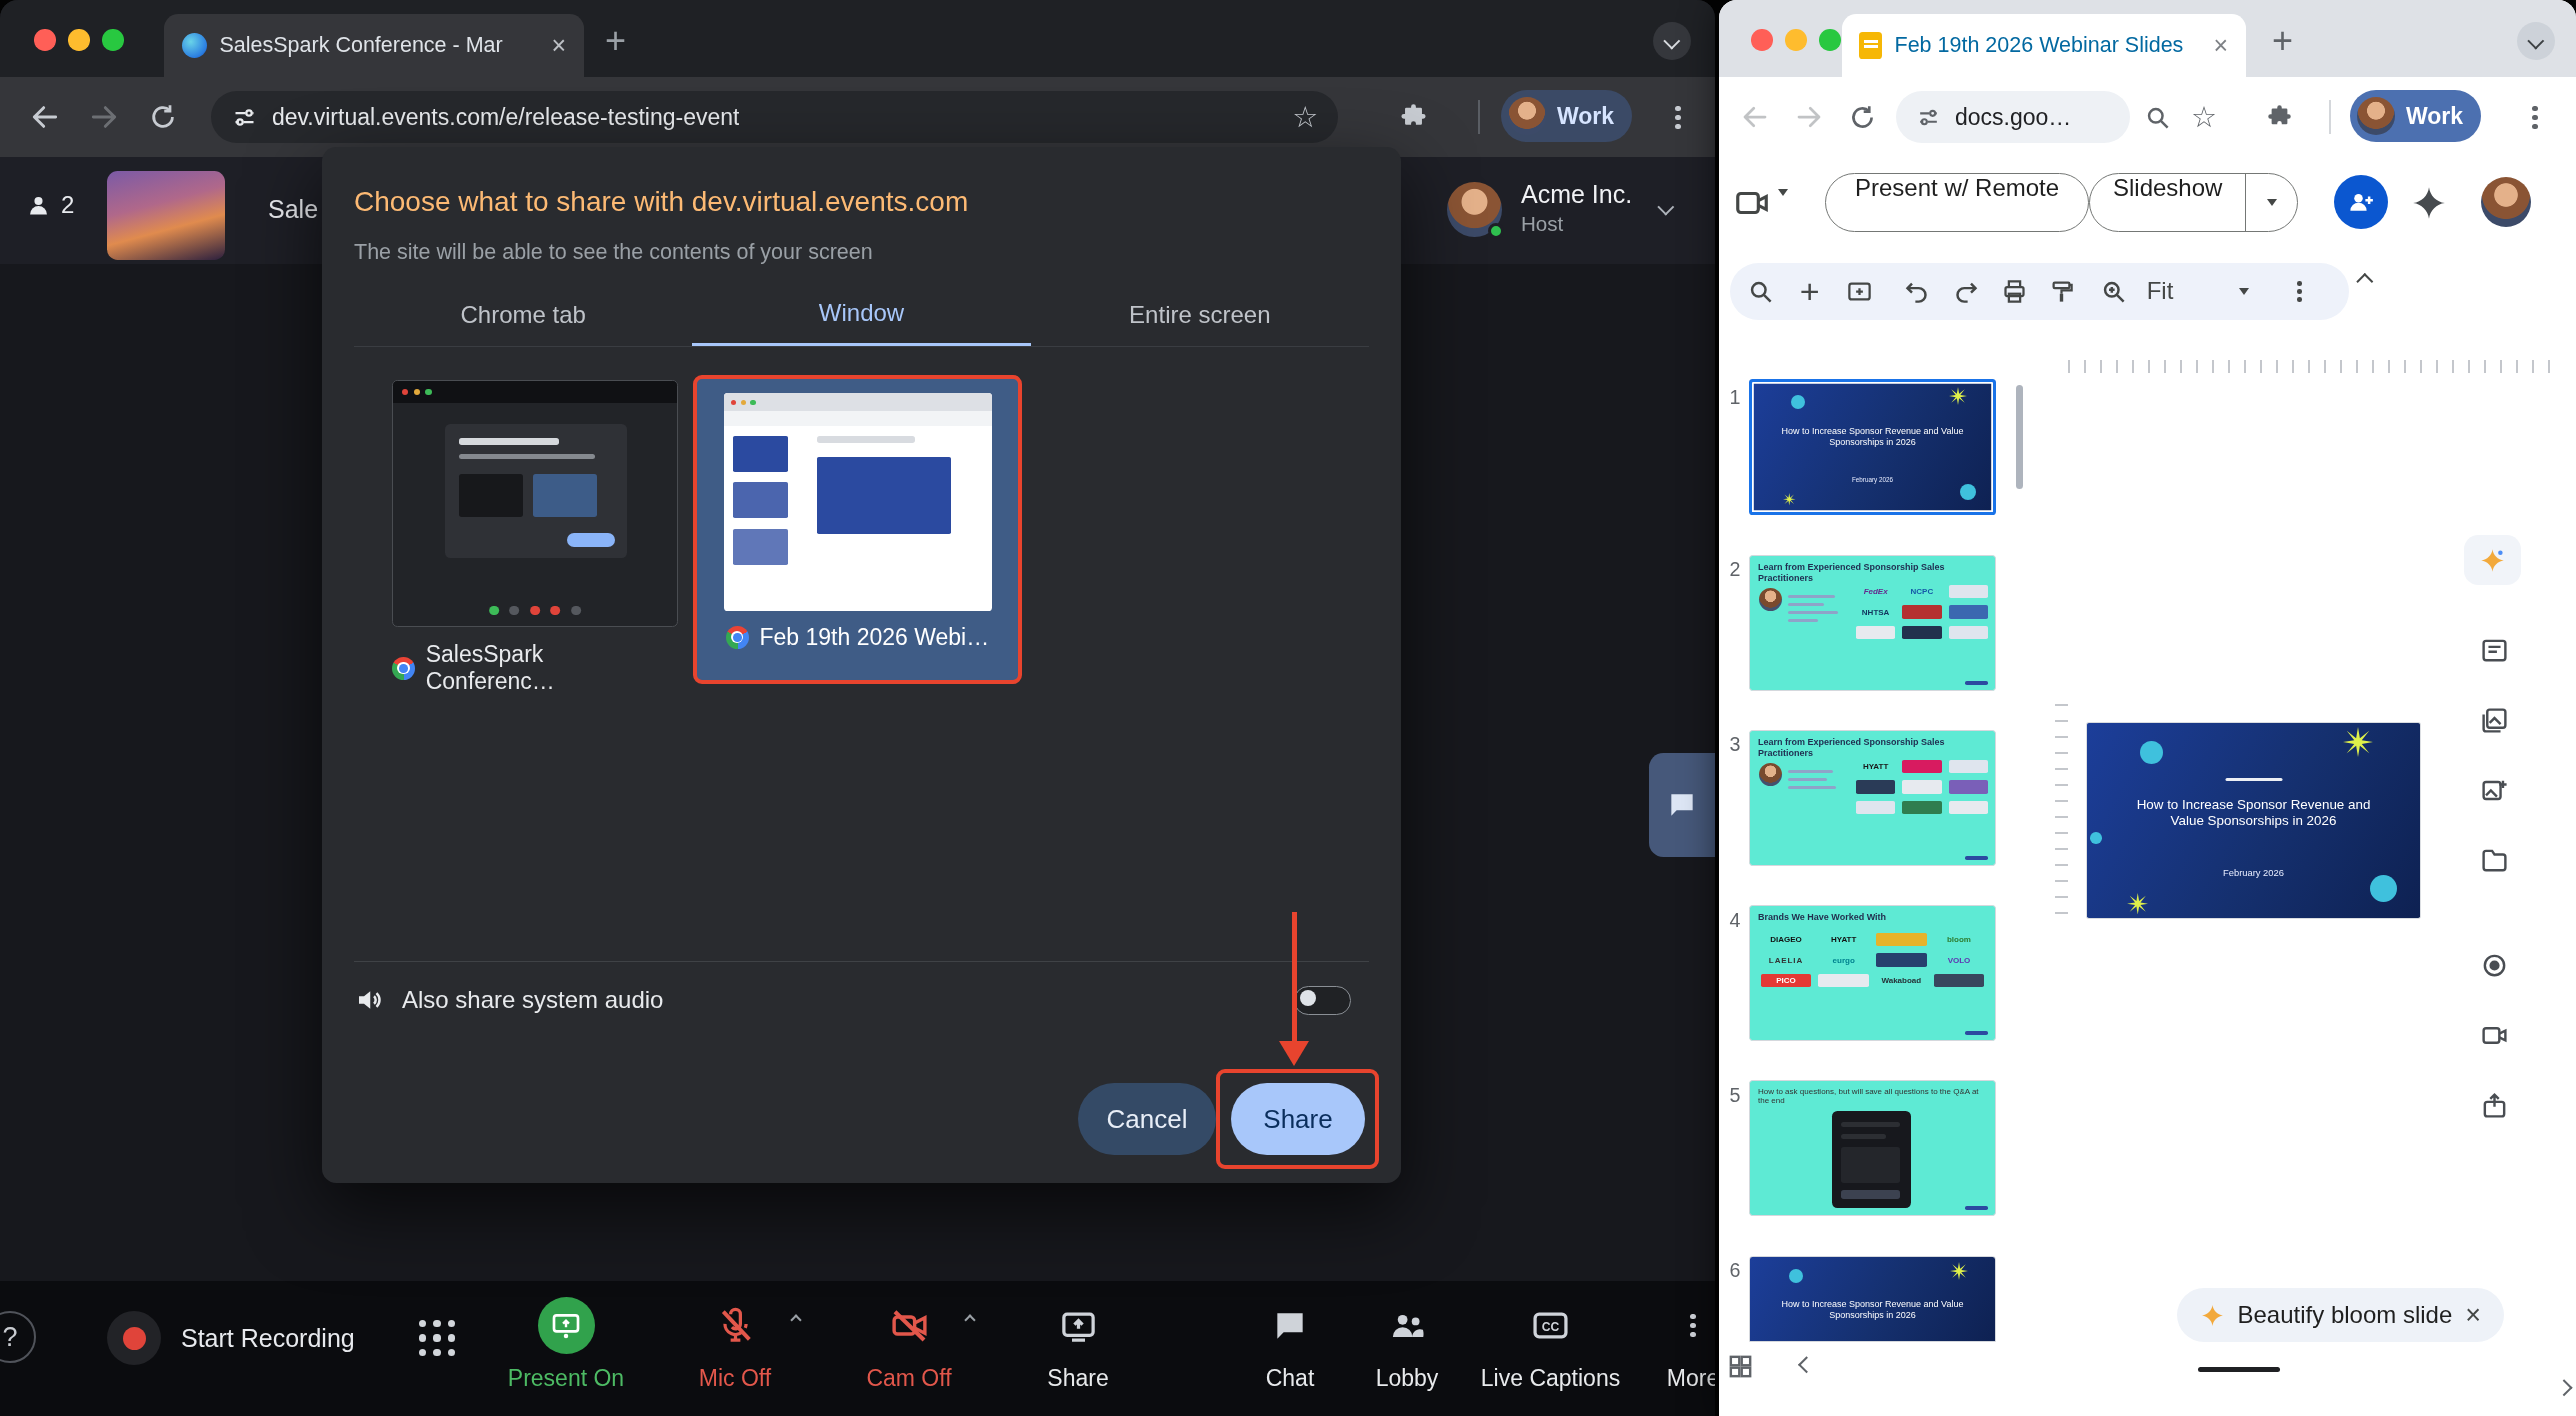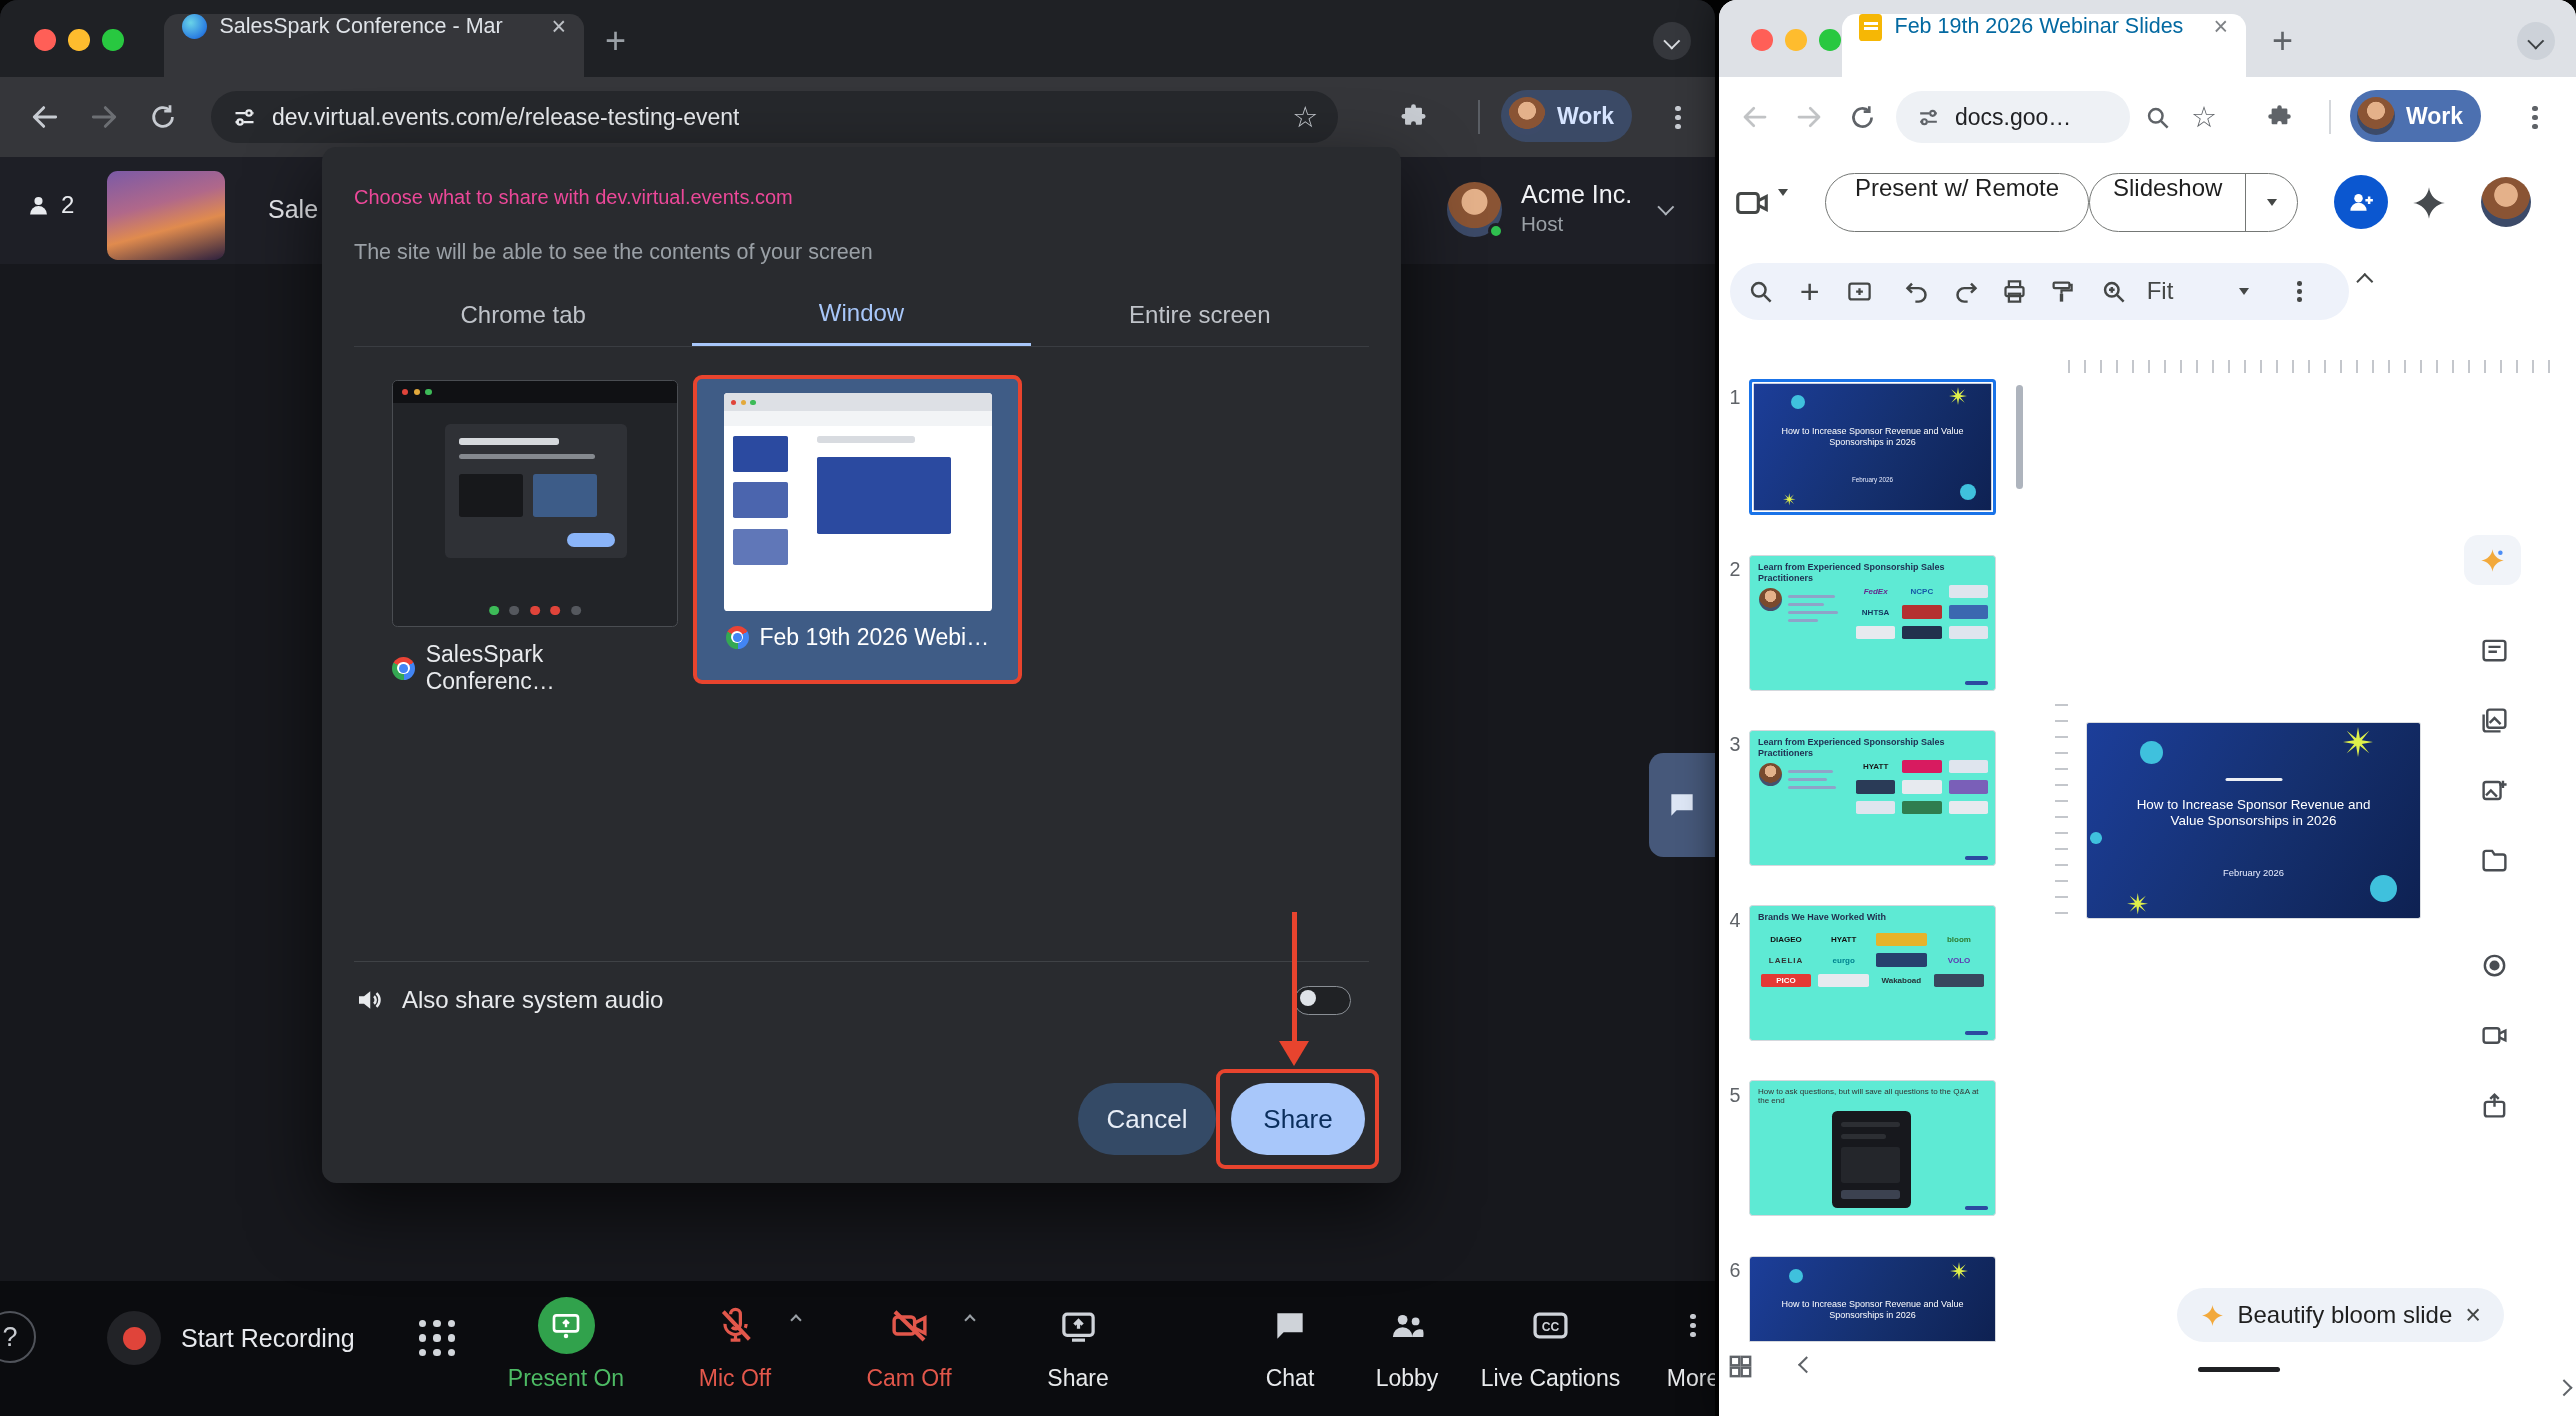--- a/index.html
+++ b/index.html
@@ -25,21 +25,21 @@
   .g-star::before { content:"☆"; }
   svg { display:block; }
 
   
   .tabstrip { position:absolute; left:0; top:0; right:0; height:77px; }
   .tabstrip.dark { background:#1f2125; }
   .tabstrip.light{ background:#dee1e6; }
   .lights { position:absolute; top:29px; display:flex; gap:12.5px; }
   .light-dot { width:21.5px; height:21.5px; border-radius:50%; }
   .ld-red{background:#ff5f57;} .ld-yel{background:#febc2e;} .ld-grn{background:#28c840;}
-  .tab { position:absolute; top:14.3px; height:63px; border-radius:14.3px 14.3px 0 0; display:flex; align-items:flex-start; padding:0 18px; gap:12.5px; }
+  .tab { position:absolute; top:14.3px; height:63px; border-radius:14.3px 14.3px 0 0; display:flex; align-items:center; padding:0 18px; gap:12.5px; }
   .tab.dark { background:#35363a; color:#dfe3e8; }
   .tab.light{ background:#ffffff; color:#0369a1;padding-left:17px; }
   .tab-title { font-size:21.5px; white-space:nowrap; overflow:hidden; text-overflow:ellipsis; flex:1; }
   .tab-close { font-size:25px; line-height:1; opacity:.8; }
   .newtab { position:absolute; top:19.7px; font-size:36px; font-weight:300; }
   .strip-chev { position:absolute; top:21.5px; width:38px; height:38px; border-radius:50%; display:flex; align-items:center; justify-content:center; }
 
   .browtoolbar { position:absolute; left:0; top:77px; right:0; height:81px; }
   .browtoolbar.dark { background:#35363a; color:#c7cbd1; }
   .browtoolbar.light{ background:#ffffff; color:#5f6368; border-bottom:0.9px solid #e8eaed; }
@@ -87,21 +87,21 @@
   .keypad i { width:7.2px; height:7.2px; border-radius:50%; background:#d2d6db; }
   .mctl { position:absolute; top:16px; width:152px; display:flex; flex-direction:column; align-items:center; gap:10.7px; }
   .mctl-ic { height:57px; display:flex; align-items:center; justify-content:center; }
   .mctl-label { font-size:23px; color:#e8eaec; white-space:nowrap; }
   .lbl-green { color:#4dbb64; } .lbl-red { color:#e2574b; }
   .present-circle { width:57px; height:57px; border-radius:50%; background:#31a24c; display:flex; align-items:center; justify-content:center; }
   .dev-caret { position:absolute; top:14.3px; right:10.7px; color:#9aa0a6; }
 
   
   .share-dialog { position:absolute; left:322px; top:147px; width:1079px; height:1036px; background:#292b2f; border-radius:14.3px; box-shadow:0 27px 72px rgba(0,0,0,.65); z-index:10; }
-  .sd-title { position:absolute; left:32px; top:39px; font-size:20px; font-weight:500; color:#ec4899; }
+  .sd-title { position:absolute; left:32px; top:39px; font-size:28px; font-weight:500; color:#fdba74; }
   .sd-sub { position:absolute; left:32px; top:93px; font-size:21.5px; color:#9aa0a6; }
   .sd-tabs { position:absolute; left:32px; right:32px; top:136px; height:64px; display:flex; border-bottom:1.8px solid #3a3d42; }
   .sd-tab { flex:1; display:flex; align-items:center; justify-content:center; font-size:24px; color:#bfc3c9; }
   .sd-tab.active { color:#a8c7fa; border-bottom:3.6px solid #a8c7fa; font-weight:500; }
   .tile-label-row { display:flex; align-items:center; justify-content:center; gap:10.7px; font-size:23px; color:#e8eaed; }
   .sd-divider { position:absolute; left:32px; right:32px; top:814px; height:0.9px; background:#3f4246; }
   .audio-row { position:absolute; left:32px; right:32px; top:828px; height:50px; display:flex; align-items:center; gap:18px; color:#e8eaed; font-size:24px; }
   .toggle { position:absolute; right:18px; top:10.7px; width:57px; height:29px; border-radius:14.3px; background:#202225; border:1.8px solid #8a8f95; }
   .toggle-knob { position:absolute; left:4.5px; top:3.6px; width:16px; height:16px; border-radius:50%; background:#dfe3e8; }
   .btn { position:absolute; height:72px; border-radius:36px; display:flex; align-items:center; justify-content:center; font-size:26px; font-weight:500; }

